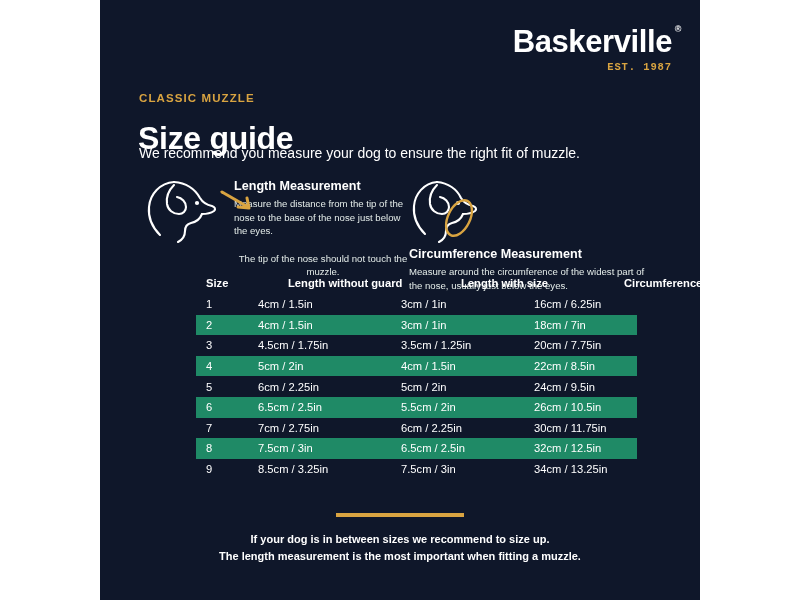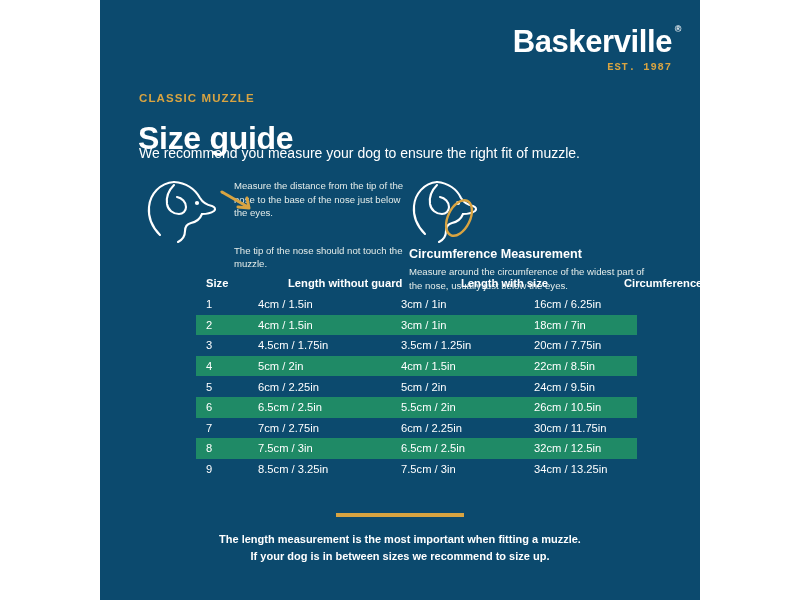--- a/index.html
+++ b/index.html
@@ -18,21 +18,21 @@
     width: 800px;
     height: 600px;
     background: #ffffff;
   }
   .panel {
     position: absolute;
     left: 100px;
     top: 0;
     width: 600px;
     height: 600px;
-    background: #0c4a6e;
+    background: #0f172a;
     overflow: hidden;
   }
 
   
   .logo {
     position: absolute;
     right: 28px;
     top: 26px;
     text-align: right;
     line-height: 1;
@@ -110,21 +110,21 @@
     font-size: 12.6px;
     font-weight: bold;
     color: #ffffff;
     margin-bottom: 4px;
   }
   .measure-body {
     font-size: 9.6px;
     line-height: 1.42;
     color: #e4ece9;
   }
-  .measure-body + .measure-body { margin-top: 24px; }
+  .measure-body + .measure-body { margin-top: 14px; text-align: center; }
 
   
   .table {
     position: absolute;
     left: 96px;
     top: 272px;
     width: 441px;
   }
   .trow {
     display: flex;
@@ -189,20 +189,21 @@
           <g fill="none" stroke="#ffffff" stroke-width="2.1" stroke-linecap="round" stroke-linejoin="round">
             <path d="M32 6 C18 7 8 18 7 31 C6 42 11 52 18 59"></path>
             <path d="M32 6 C44 7 53 13 58 22 C61 27 65 29 70 30 C73 31 74 33 72 35 C69 37 64 38 60 38"></path>
             <path d="M60 38 C58 43 54 46 49 47 C45 48 43 51 43 55 C43 60 40 64 36 66"></path>
             <path d="M32 9 C27 14 24 21 25 28 C26 34 31 38 37 38 C41 38 44 35 44 31 C44 26 40 22 35 21"></path>
           </g>
           <circle cx="55" cy="27" r="2.1" fill="#ffffff"></circle>
         </svg>
       </div>
       <div class="measure-text">
+        <div class="measure-head">Length Measurement</div>
         <div class="measure-body">Measure the distance from the tip of the nose to the base of the nose just below the eyes.</div>
         <div class="measure-body">The tip of the nose should not touch the muzzle.</div>
       </div>
     </div>
     <svg class="measure-arrow" style="position:absolute;left:118px;top:189px;" width="38" height="24" aria-hidden="true">
       <g stroke="#d9a441" stroke-width="3" fill="none" stroke-linecap="round" stroke-linejoin="round">
         <line x1="4" y1="3" x2="30" y2="18"></line>
         <polyline points="20,18 31,19 29,9"></polyline>
       </g>
     </svg>
@@ -286,18 +287,18 @@
             <div class="c c-size">9</div>
             <div class="c c-nog">8.5cm / 3.25in</div>
             <div class="c c-guard">7.5cm / 3in</div>
             <div class="c c-circ">34cm / 13.25in</div>
           </div>
         </div>
     </div>
 
     <div class="divider"></div>
     <div class="footnote">
+      <div>If your dog is in between sizes we recommend to size up.</div>
       <div>The length measurement is the most important when fitting a muzzle.</div>
-      <div>If your dog is in between sizes we recommend to size up.</div>
     </div>
 
   </div>
 </div>
 
 </body></html>

